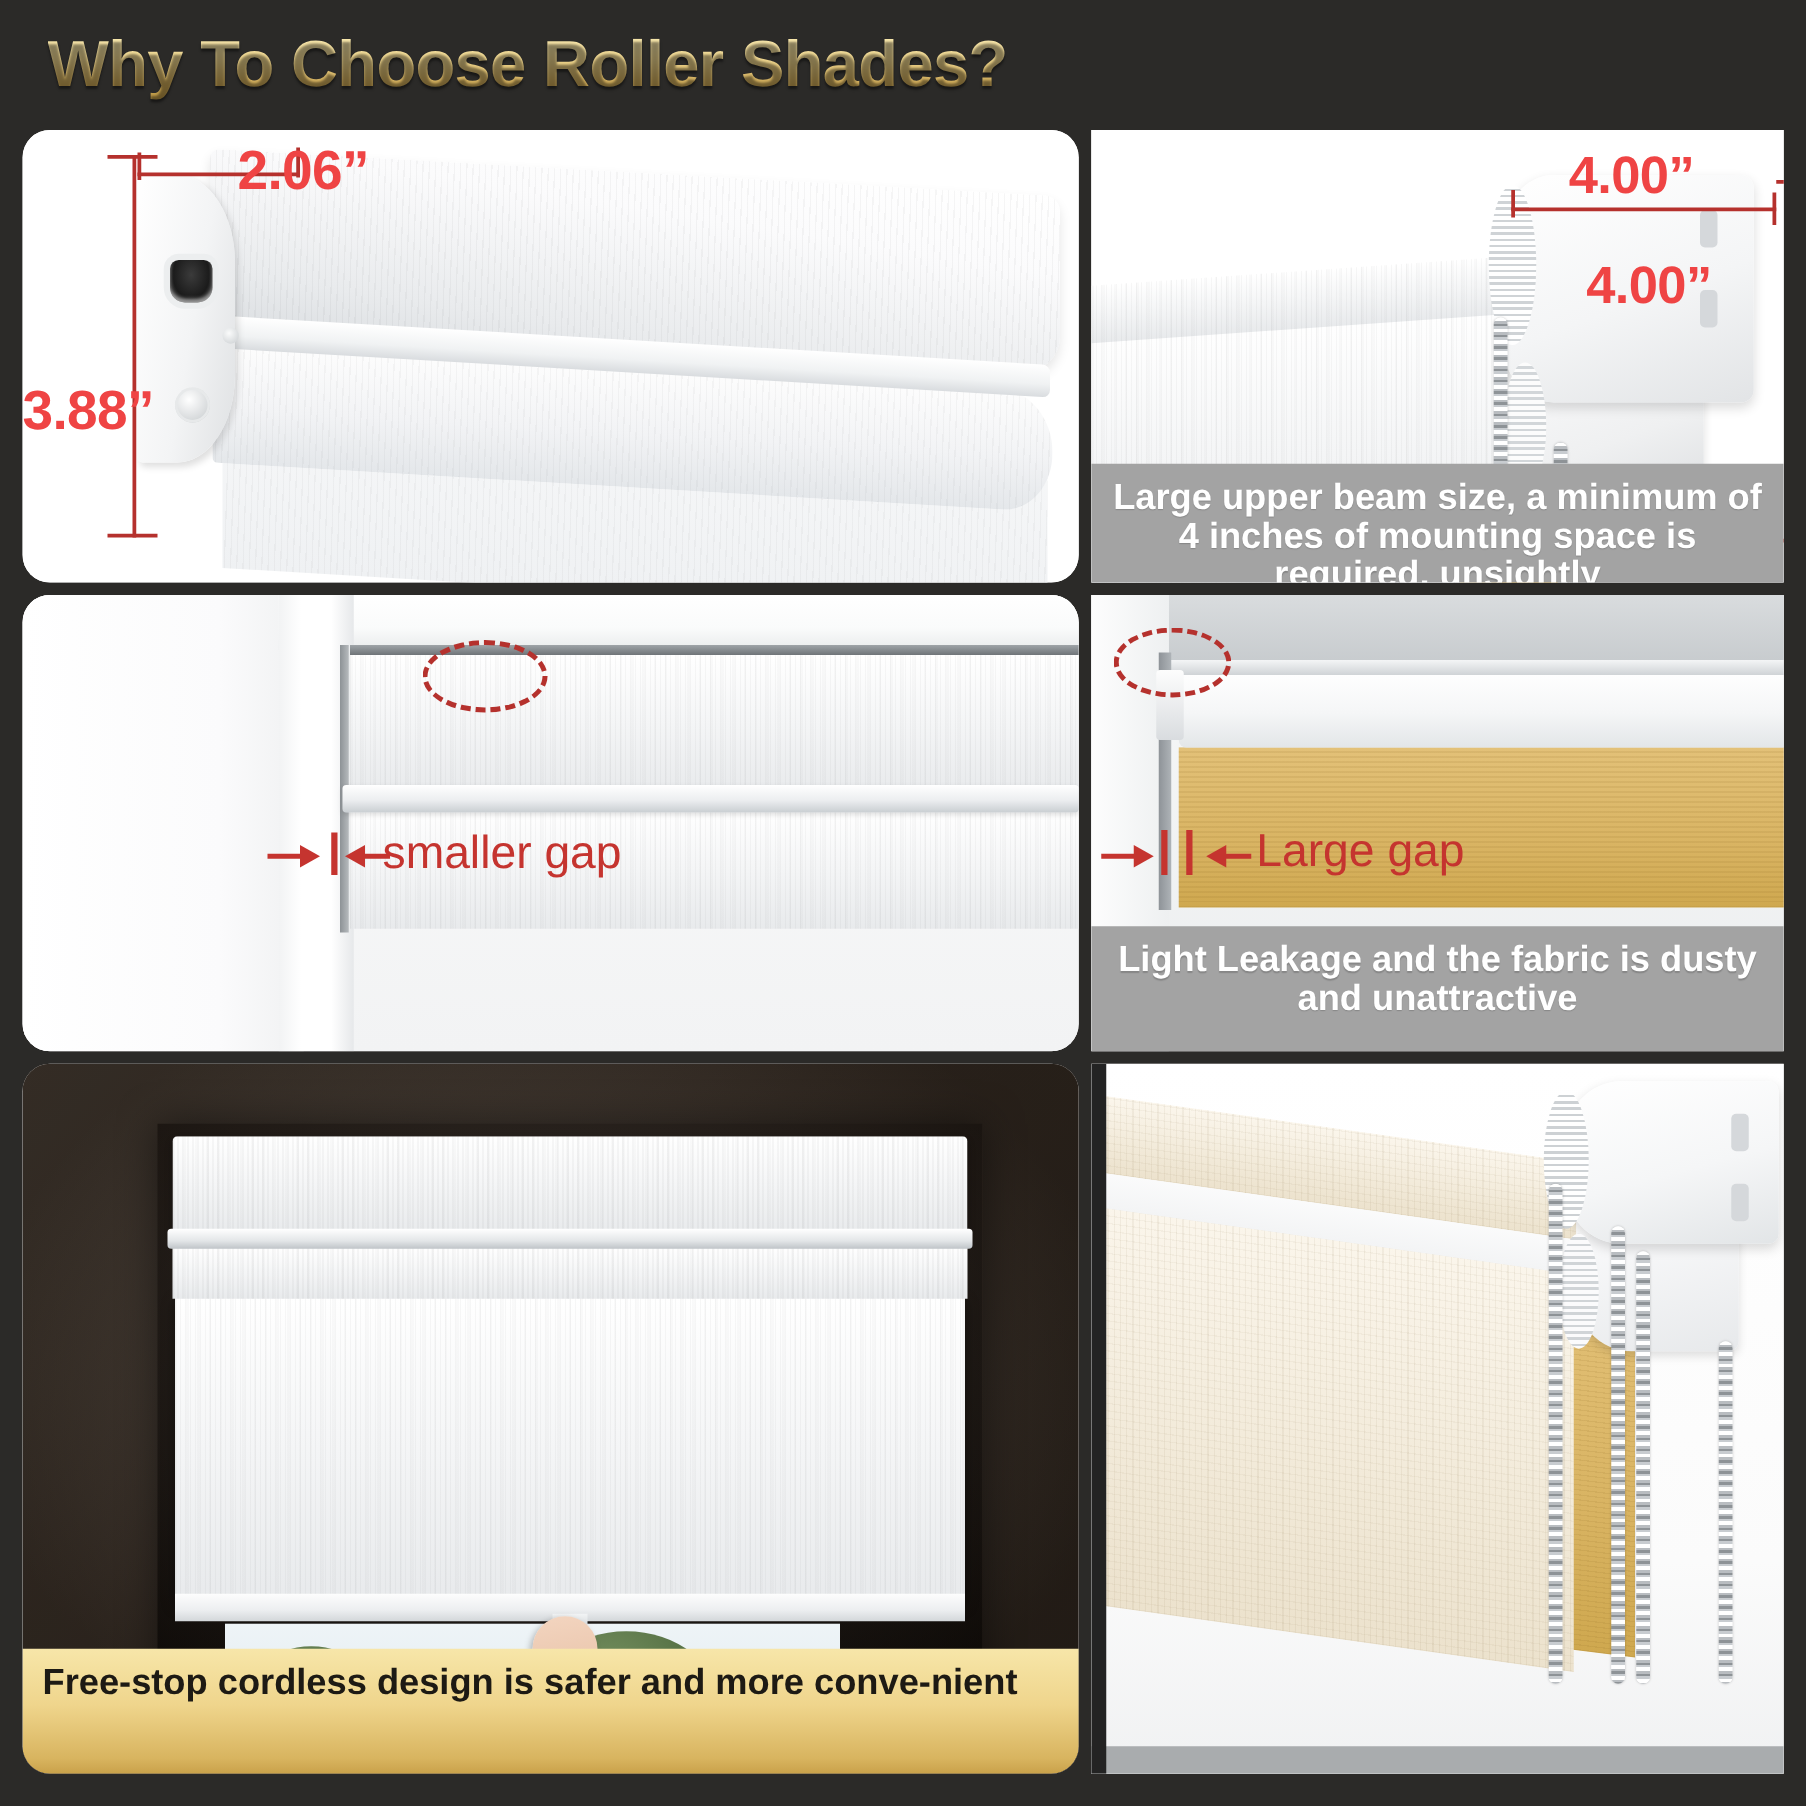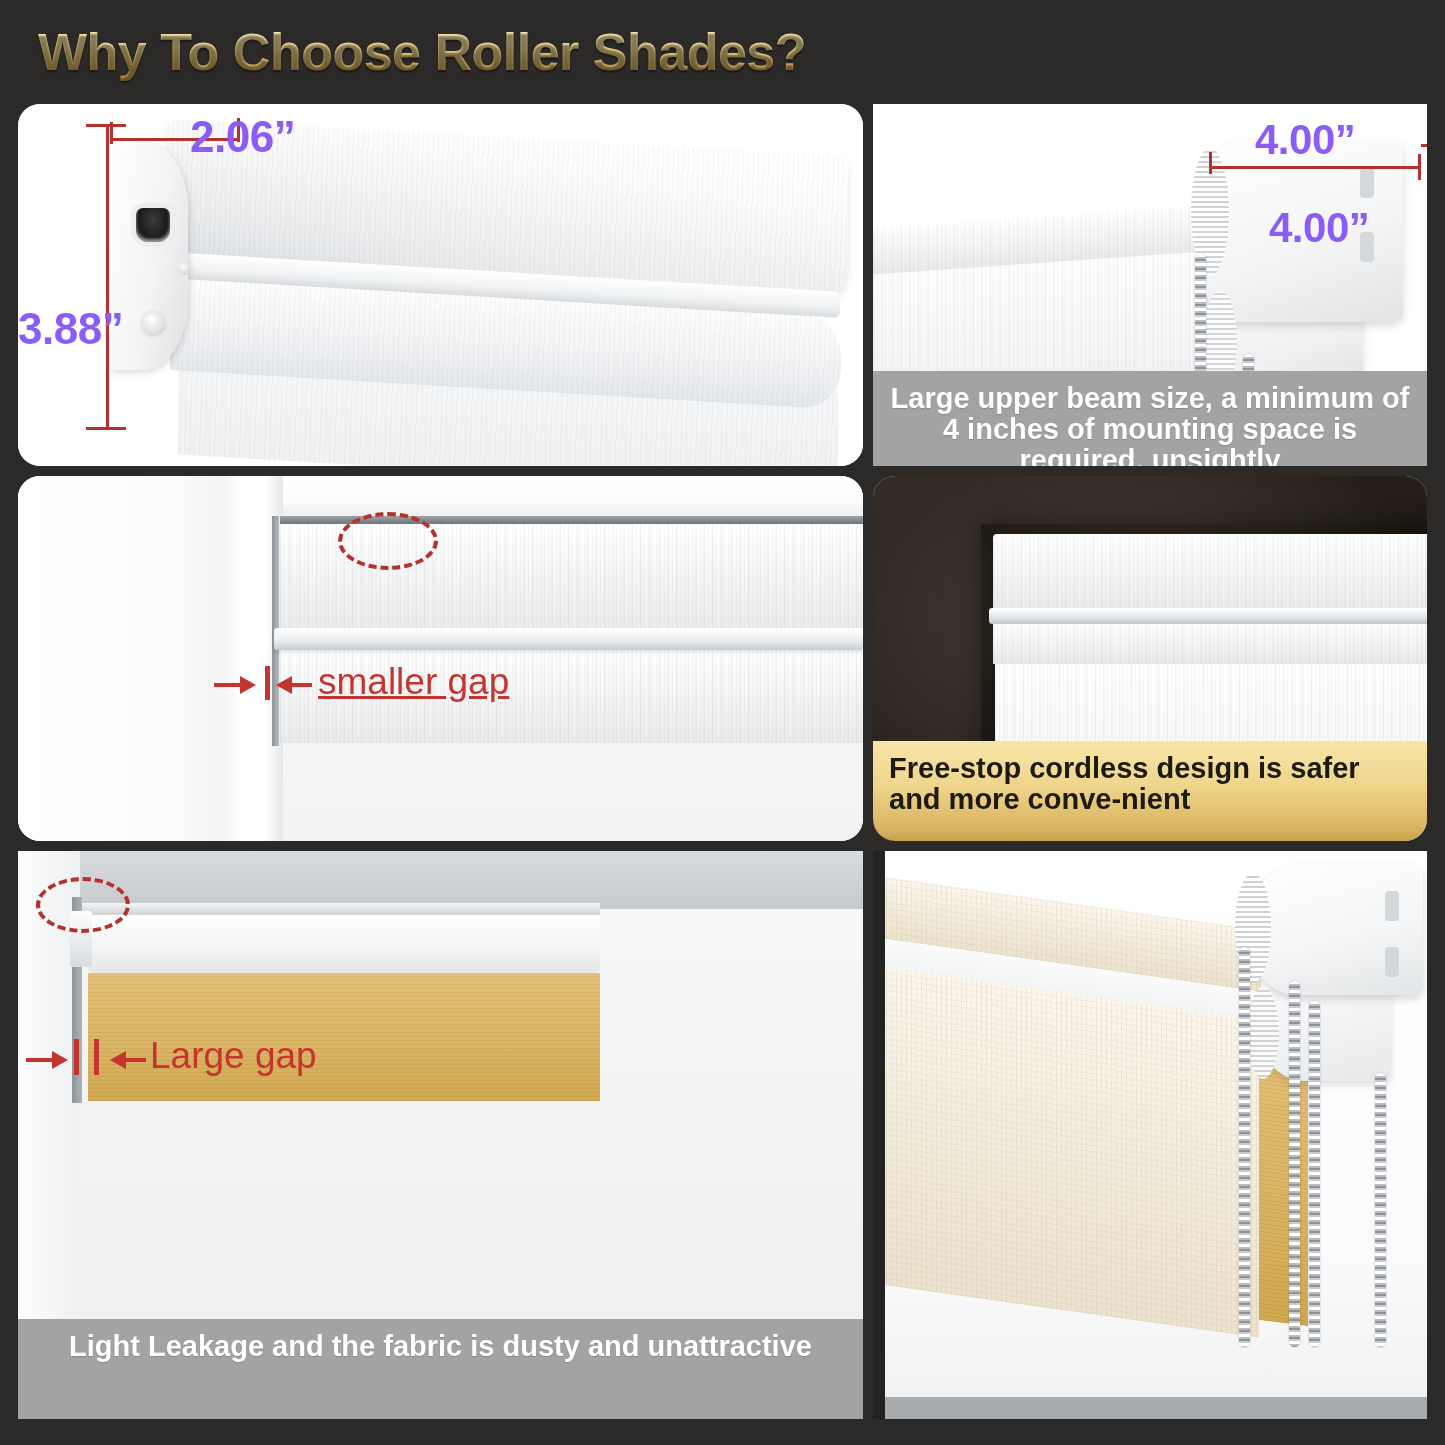--- a/index.html
+++ b/index.html
@@ -96,21 +96,21 @@
     background:
       repeating-linear-gradient(0deg,
         rgba(140,105,35,.12) 0px, rgba(140,105,35,.12) 1px,
         rgba(255,255,255,0) 1px, rgba(255,255,255,0) 4px),
       linear-gradient(180deg,#e3c178 0%,#d9b463 60%,#cfa84f 100%);
   }
 
   
   .dim-label {
     position: absolute;
-    color: #8b5cf6;
+    color: #ef4444;
     font-weight: bold;
     letter-spacing: -0.5px;
     white-space: nowrap;
     z-index: 15;
   }
   .dim-line { position: absolute; background: #b5312d; z-index: 14; }
   .dim-h { height: 3px; }
   .dim-v { width: 3px; }
   .tick-v { position: absolute; width: 3px; background: #b5312d; z-index: 14; }
   .tick-h { position: absolute; height: 3px; background: #b5312d; z-index: 14; }
@@ -547,53 +547,23 @@
         <div class="p3-frame"></div>
         <div class="p3-wallL"></div>
 
         <div class="ellipse-mark" style="left:320px; top:36px; width:100px; height:58px;"></div>
 
         <div class="arrow-stem" style="left:196px; top:207px; width:28px;"></div>
         <div class="arrow-r" style="left:222px; top:200px;"></div>
         <div class="gap-bar" style="left:247px; top:190px; height:34px;"></div>
         <div class="arrow-l" style="left:258px; top:200px;"></div>
         <div class="arrow-stem" style="left:272px; top:207px; width:22px;"></div>
-        <div class="gap-label" style="left:300px; top:185px; font-size:37px;text-decoration:underline;">smaller gap</div>
+        <div class="gap-label" style="left:288px; top:185px; font-size:37px;">smaller gap</div>
       </div>
 
-    </div>
-
-    <div class="panel left">
-      <div class="photo">
-        <div class="p5-room"></div>
-        <div class="p5-frame"></div>
-
-        <div class="p5-glass">
-          <div class="p5-sky"></div>
-          <div class="p5-tree" style="left:10px;  top:18px; width:118px; height:110px;"></div>
-          <div class="p5-tree" style="left:96px;  top:40px; width:92px;  height:86px;"></div>
-          <div class="p5-tree" style="left:246px; top:6px;  width:150px; height:120px;"></div>
-          <div class="p5-tree" style="left:360px; top:22px; width:132px; height:102px;"></div>
-        </div>
-
-        <div class="p5-hand"></div>
-        <div class="p5-thumb"></div>
-
-        <div class="p5-shade fabric"></div>
-        <div class="p5-btmrail"></div>
-        <div class="p5-tab"></div>
-
-        <div class="p5-valbot fabric"></div>
-        <div class="p5-valrail"></div>
-        <div class="p5-valtop fabric"></div>
-
-        <div class="p5-vign"></div>
-      </div>
-
-      <div class="caption pro">Free-stop cordless design is safer and more conve-nient</div>
     </div>
 
     <div class="panel right">
       <div class="photo">
         <div class="p4-bg"></div>
         <div class="p4-ceiling"></div>
         <div class="p4-gold fabric-gold"></div>
         <div class="p4-beam"></div>
         <div class="p4-beamTop"></div>
         <div class="p4-gapline"></div>
@@ -607,20 +577,50 @@
         <div class="gap-bar" style="left:56px; top:188px; height:36px;"></div>
         <div class="gap-bar" style="left:76px; top:188px; height:36px;"></div>
         <div class="arrow-l" style="left:92px; top:200px;"></div>
         <div class="arrow-stem" style="left:106px; top:207px; width:22px;"></div>
         <div class="gap-label" style="left:132px; top:184px; font-size:37px;">Large gap</div>
       </div>
 
       <div class="caption con">Light Leakage and the fabric is dusty and unattractive</div>
     </div>
 
+    <div class="panel left">
+      <div class="photo">
+        <div class="p5-room"></div>
+        <div class="p5-frame"></div>
+
+        <div class="p5-glass">
+          <div class="p5-sky"></div>
+          <div class="p5-tree" style="left:10px;  top:18px; width:118px; height:110px;"></div>
+          <div class="p5-tree" style="left:96px;  top:40px; width:92px;  height:86px;"></div>
+          <div class="p5-tree" style="left:246px; top:6px;  width:150px; height:120px;"></div>
+          <div class="p5-tree" style="left:360px; top:22px; width:132px; height:102px;"></div>
+        </div>
+
+        <div class="p5-hand"></div>
+        <div class="p5-thumb"></div>
+
+        <div class="p5-shade fabric"></div>
+        <div class="p5-btmrail"></div>
+        <div class="p5-tab"></div>
+
+        <div class="p5-valbot fabric"></div>
+        <div class="p5-valrail"></div>
+        <div class="p5-valtop fabric"></div>
+
+        <div class="p5-vign"></div>
+      </div>
+
+      <div class="caption pro">Free-stop cordless design is safer and more conve-nient</div>
+    </div>
+
     <div class="panel right">
       <div class="photo">
         <div class="p6-bg"></div>
 
         <div class="p6-gold fabric-gold"></div>
         <div class="p6-panel fabric-beige"></div>
         <div class="p6-top"></div>
         <div class="p6-roll fabric-beige"></div>
 
         <div class="p6-bracket2"></div>

